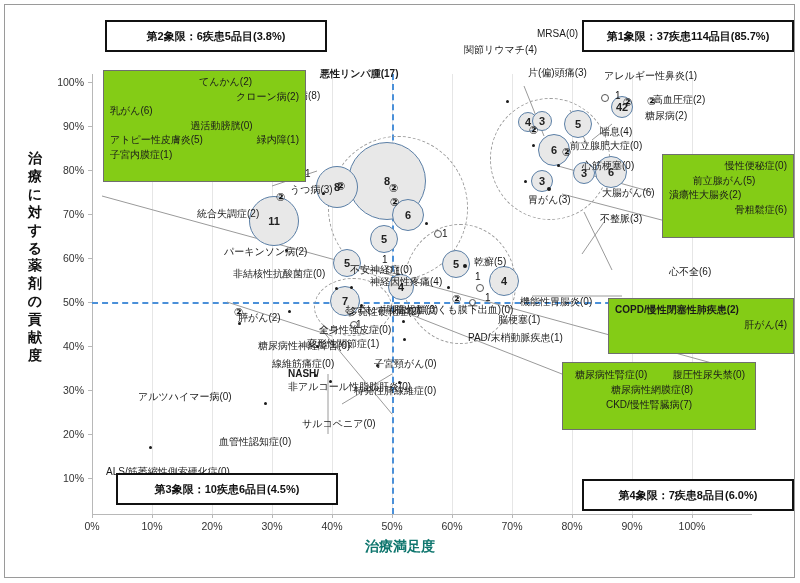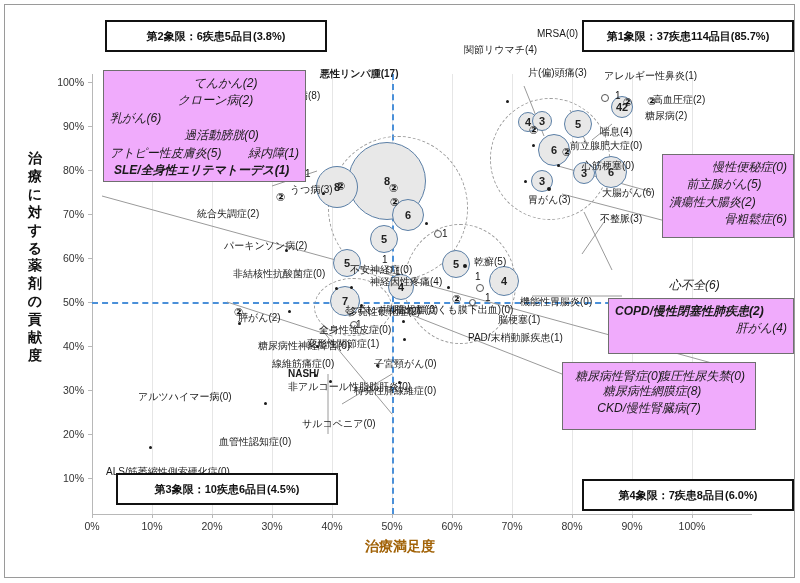--- a/index.html
+++ b/index.html
@@ -40,28 +40,28 @@
   .grp{position:absolute;border:1px dashed #9b9b9b;border-radius:50%;background:transparent;}
 
   
   .anno{position:absolute;font-size:10px;color:#1a1a1a;white-space:nowrap;line-height:1.25;}
   .anno.b{font-weight:600;}
 
   
   .qbox{position:absolute;border:2px solid #111;background:#fff;
         font-size:11px;font-weight:700;color:#111;
         display:flex;align-items:center;justify-content:center;white-space:nowrap;}
-  .lbox{position:absolute;border:1px solid #6f6f6f;background:#f0abfc;font-size:12px;color:#1a1a1a;font-style:italic;}
+  .lbox{position:absolute;border:1px solid #6f6f6f;background:#84cc16;font-size:10px;color:#1a1a1a;}
   .lbox div{white-space:nowrap;line-height:1.45;}
 
   
   #ytitle{position:absolute;left:24px;top:150px;width:22px;
           font-size:14px;font-weight:700;color:#111;text-align:center;line-height:1.28;}
   #xtitle{position:absolute;left:0;top:538px;width:800px;text-align:center;
-          font-size:14px;font-weight:700;color:#a16207;}
+          font-size:14px;font-weight:700;color:#0f766e;}
 </style>
 </head>
 <body>
 
 <div id="root">
   <div class="frame"></div>
 
   <div id="ytitle">
       <div>治</div>
       <div>療</div>
@@ -166,20 +166,23 @@
     <div class="grp" style="left:236px;top:62px;width:138px;height:142px;"></div>
     <div class="grp" style="left:312px;top:150px;width:110px;height:118px;"></div>
     <div class="grp" style="left:398px;top:24px;width:118px;height:120px;"></div>
     <div class="grp" style="left:222px;top:204px;width:76px;height:56px;"></div>
 
     <div class="bub" style="left:256px;top:68px;width:78px;height:78px;">
         <span>8</span>
       </div>
     <div class="bub" style="left:224px;top:92px;width:42px;height:42px;">
         <span>8</span>
+      </div>
+    <div class="bub" style="left:157px;top:122px;width:50px;height:50px;">
+        <span>11</span>
       </div>
     <div class="bub" style="left:300px;top:125px;width:32px;height:32px;">
         <span>6</span>
       </div>
     <div class="bub" style="left:278px;top:151px;width:28px;height:28px;">
         <span>5</span>
       </div>
     <div class="bub" style="left:241px;top:175px;width:28px;height:28px;">
         <span>5</span>
       </div>
@@ -286,21 +289,21 @@
     <div class="anno" style="left:490px;top:86px;">心筋梗塞(0)</div>
     <div class="anno" style="left:510px;top:113px;">大腸がん(6)</div>
     <div class="anno" style="left:436px;top:120px;">胃がん(3)</div>
     <div class="anno" style="left:508px;top:139px;">不整脈(3)</div>
     <div class="anno" style="left:382px;top:182px;">乾癬(5)</div>
     <div class="anno" style="left:278px;top:202px;">神経因性疼痛(4)</div>
     <div class="anno" style="left:253px;top:230px;">むずむず脚症候群(0)</div>
     <div class="anno" style="left:258px;top:190px;">不安神経症(0)</div>
     <div class="anno" style="left:198px;top:110px;">うつ病(3)</div>
     <div class="anno" style="left:105px;top:134px;">統合失調症(2)</div>
-    <div class="anno" style="left:132px;top:166px;">パーキンソン病(2)</div>
+    <div class="anno" style="left:132px;top:172px;">パーキンソン病(2)</div>
     <div class="anno" style="left:141px;top:194px;">非結核性抗酸菌症(0)</div>
     <div class="anno" style="left:428px;top:222px;">機能性胃腸炎(0)</div>
     <div class="anno" style="left:406px;top:240px;">脳梗塞(1)</div>
     <div class="anno" style="left:376px;top:258px;">PAD/末梢動脈疾患(1)</div>
     <div class="anno" style="left:282px;top:284px;">子宮頸がん(0)</div>
     <div class="anno" style="left:302px;top:230px;">脳出血(含くも膜下出血)(0)</div>
     <div class="anno" style="left:215px;top:264px;">変形性関節症(1)</div>
     <div class="anno b" style="left:196px;top:294px;">NASH/</div>
     <div class="anno" style="left:196px;top:307px;">非アルコール性脂肪肝炎(0)</div>
     <div class="anno" style="left:146px;top:238px;">膵がん(2)</div>
@@ -315,29 +318,29 @@
     <div class="anno" style="left:14px;top:392px;">ALS/筋萎縮性側索硬化症(0)</div>
   </div>
 
   <div class="qbox" style="left:105px;top:20px;width:218px;height:28px;">第2象限：6疾患5品目(3.8%)</div>
   <div class="qbox" style="left:582px;top:20px;width:208px;height:28px;">第1象限：37疾患114品目(85.7%)</div>
   <div class="qbox" style="left:105px;top:473px;width:218px;height:28px;margin-left:11px;">第3象限：10疾患6品目(4.5%)</div>
   <div class="qbox" style="left:582px;top:479px;width:208px;height:28px;">第4象限：7疾患8品目(6.0%)</div>
 
   <div class="lbox" style="left:103px;top:70px;width:203px;height:112px;padding:4px 6px;box-sizing:border-box;">
     <div style="text-align:center;padding-left:42px;">てんかん(2)</div>
-    <div style="text-align:center;padding-left:22px;">クローン病(2)</div>
+    <div style="text-align:right;padding-left:22px;">クローン病(2)</div>
     <div style="padding-left:-6px;">乳がん(6)</div>
     <div style="text-align:center;padding-left:34px;">過活動膀胱(0)</div>
     <div style="position:relative;">
       <span style="position:absolute;left:0;">アトピー性皮膚炎(5)</span>
       <span style="position:absolute;right:0;">緑内障(1)</span>
       <br>
     </div>
-    <div style="font-weight:600;padding-left:4px;">SLE/全身性エリテマトーデス(1)</div>
+    <div>子宮内膜症(1)</div>
   </div>
 
   <div class="lbox" style="left:662px;top:154px;width:132px;height:84px;padding:4px 6px;box-sizing:border-box;">
     <div style="text-align:right;">慢性便秘症(0)</div>
     <div style="text-align:center;padding-right:8px;">前立腺がん(5)</div>
     <div style="text-align:left;">潰瘍性大腸炎(2)</div>
     <div style="text-align:right;">骨粗鬆症(6)</div>
     <div style="text-align:left;margin-top:48px;">心不全(6)</div>
   </div>
 

